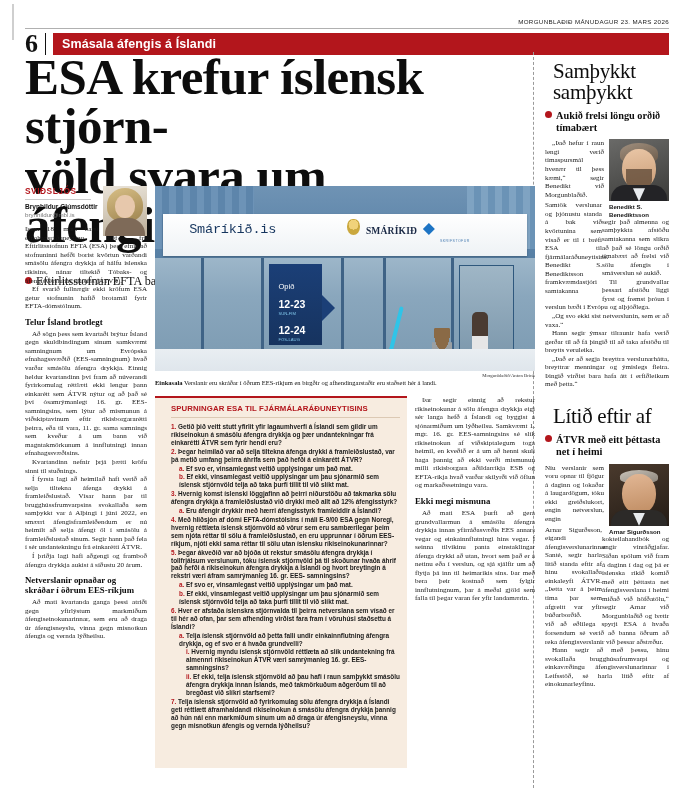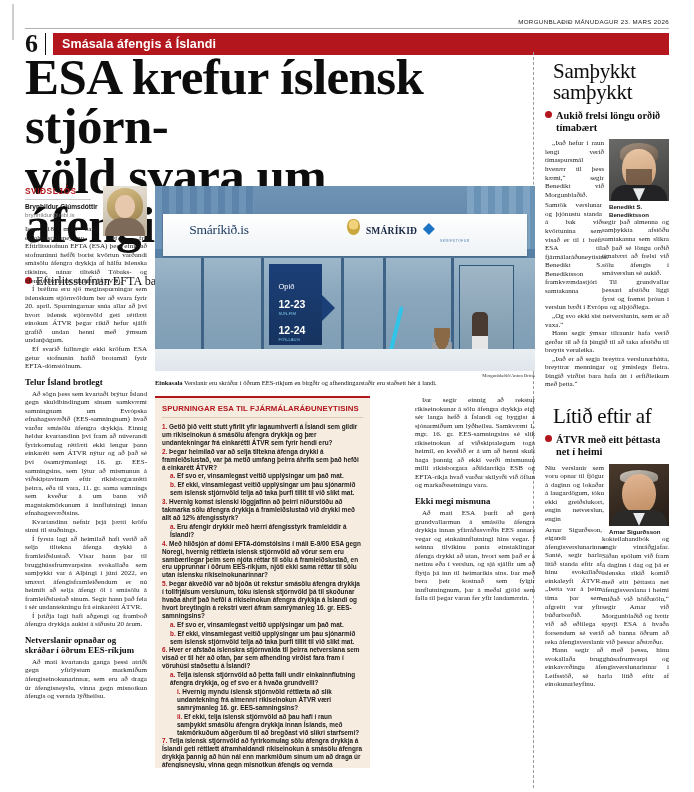--- a/index.html
+++ b/index.html
@@ -237,21 +237,21 @@
     position:absolute; right:0; top:0; width:18%; height:34%;
     background: repeating-linear-gradient(90deg,#7fa3c2 0 7px,#6b93b6 7px 14px);
   }
   .ph-signboard {
     position: absolute; left: 2%; top: 15%; width: 96%; height: 23%;
     background: linear-gradient(180deg,#ffffff,#eef2f5);
     box-shadow: 0 1px 2px rgba(0,0,0,0.25);
   }
   .ph-sign-text1 {
     position:absolute; left: 9%; top: 19.5%;
-    font-family:Liberation Serif, serif;
+    font-family:Liberation Mono, monospace;
     font-size: 13.5px; color:#15355e; letter-spacing:-0.2px;
   }
   .ph-crest {
     position:absolute; left: 50.5%; top: 18%;
     width: 13px; height: 16px;
     background: radial-gradient(circle at 50% 35%, #f0d27a 0 40%, #caa83e 41% 100%);
     border-radius: 45% 45% 50% 50%;
   }
   .ph-sign-text2 {
     position:absolute; left: 55.5%; top: 21.5%;
@@ -335,25 +335,25 @@
     line-height: 8px;
     color:#111;
   }
   .photo-caption b { font-weight: 700; }
 
   
   .qbox {
     position:absolute;
     left:130px;
     top: 210px;
-    width: 215px;
+    width: 252px;
     background: #f7ece0;
     border-top: 2px solid #b3161c;
     box-sizing: border-box;
-    padding: 6px 7px 7px 7px;
+    padding: 6px 7px 7px 16px;
     height: 372px;
     overflow: hidden;
   }
   .qbox-title {
     font-family:"Liberation Sans", sans-serif;
     font-weight: bold;
     font-size: 7.8px;
     color: #b3161c;
     letter-spacing: 0.1px;
     border-bottom: 1px solid #dcc9b4;
@@ -512,21 +512,20 @@
       <div class="svid">SVIÐSLJÓS</div>
       <div class="author-photo">
         <div class="ap-hair"></div>
         <div class="ap-face"></div>
         <div class="ap-body"></div>
       </div>
       <div class="author-name">Brynhildur Glúmsdóttir</div>
       <div class="author-mail">brynhildur@mbl.is</div>
 
       <p class="bt">Þann 18. mars barst fjármála- og efnahagsráðuneytinu bréf frá Eftirlitsstofnun EFTA (ESA) þess efnis að stofnuninni hefði borist kvörtun varðandi smásölu áfengra drykkja af hálfu íslenska ríkisins, nánar tiltekið Tóbaks- og áfengisverslunar ríkisins (ÁTVR).</p>
-      <p class="bt indent">Í bréfinu eru sjö meginspurningar sem íslenskum stjórnvöldum ber að svara fyrir 20. apríl. Spurningarnar snúa allar að því hvort íslensk stjórnvöld geti réttlætt einokun ÁTVR þegar ríkið hefur sjálft grafið undan henni með ýmsum undanþágum.</p>
       <p class="bt indent">Ef svarið fullnægir ekki kröfum ESA getur stofnunin hafið brotamál fyrir EFTA-dómstólnum.</p>
 
       <h3 class="subhead">Telur Ísland brotlegt</h3>
       <p class="bt indent">Að sögn þess sem kvartaði brýtur Ísland gegn skuldbindingum sínum samkvæmt samningnum um Evrópska efnahagssvæðið (EES-samningnum) hvað varðar smásölu áfengra drykkja. Einnig heldur kvartandinn því fram að núverandi fyrirkomulag réttlæti ekki lengur þann einkarétt sem ÁTVR nýtur og að það sé því ósamrýmanlegt 16. gr. EES-samningsins, sem lýtur að mismunun á viðskiptavinum eftir ríkisborgararétti þeirra, eða til vara, 11. gr. sama samnings sem kveður á um bann við magntakmörkunum á innflutningi innan efnahagssvæðisins.</p>
       <p class="bt indent">Kvartandinn nefnir þrjá þætti kröfu sinni til stuðnings.</p>
       <p class="bt indent">Í fyrsta lagi að heimilað hafi verið að selja tiltekna áfenga drykki á framleiðslustað. Vísar hann þar til brugghússfrumvarpsins svokallaða sem samþykkt var á Alþingi í júní 2022, en smærri áfengisframleiðendum er nú heimilt að selja áfengt öl í smásölu á framleiðslustað sínum. Segir hann það fela í sér undantekningu frá einkarétti ÁTVR.</p>
       <p class="bt indent">Í þriðja lagi hafi aðgengi og framboð áfengra drykkja aukist á síðustu 20 árum.</p>
 
       <h3 class="subhead">Netverslanir opnaðar og skráðar í öðrum EES-ríkjum</h3>
       <p class="bt indent">Að mati kvartanda ganga þessi atriði gegn yfirlýstum markmiðum áfengiseinokunarinnar, sem eru að draga úr áfengisneyslu, vinna gegn misnotkun áfengis og vernda lýðheilsu.</p>

